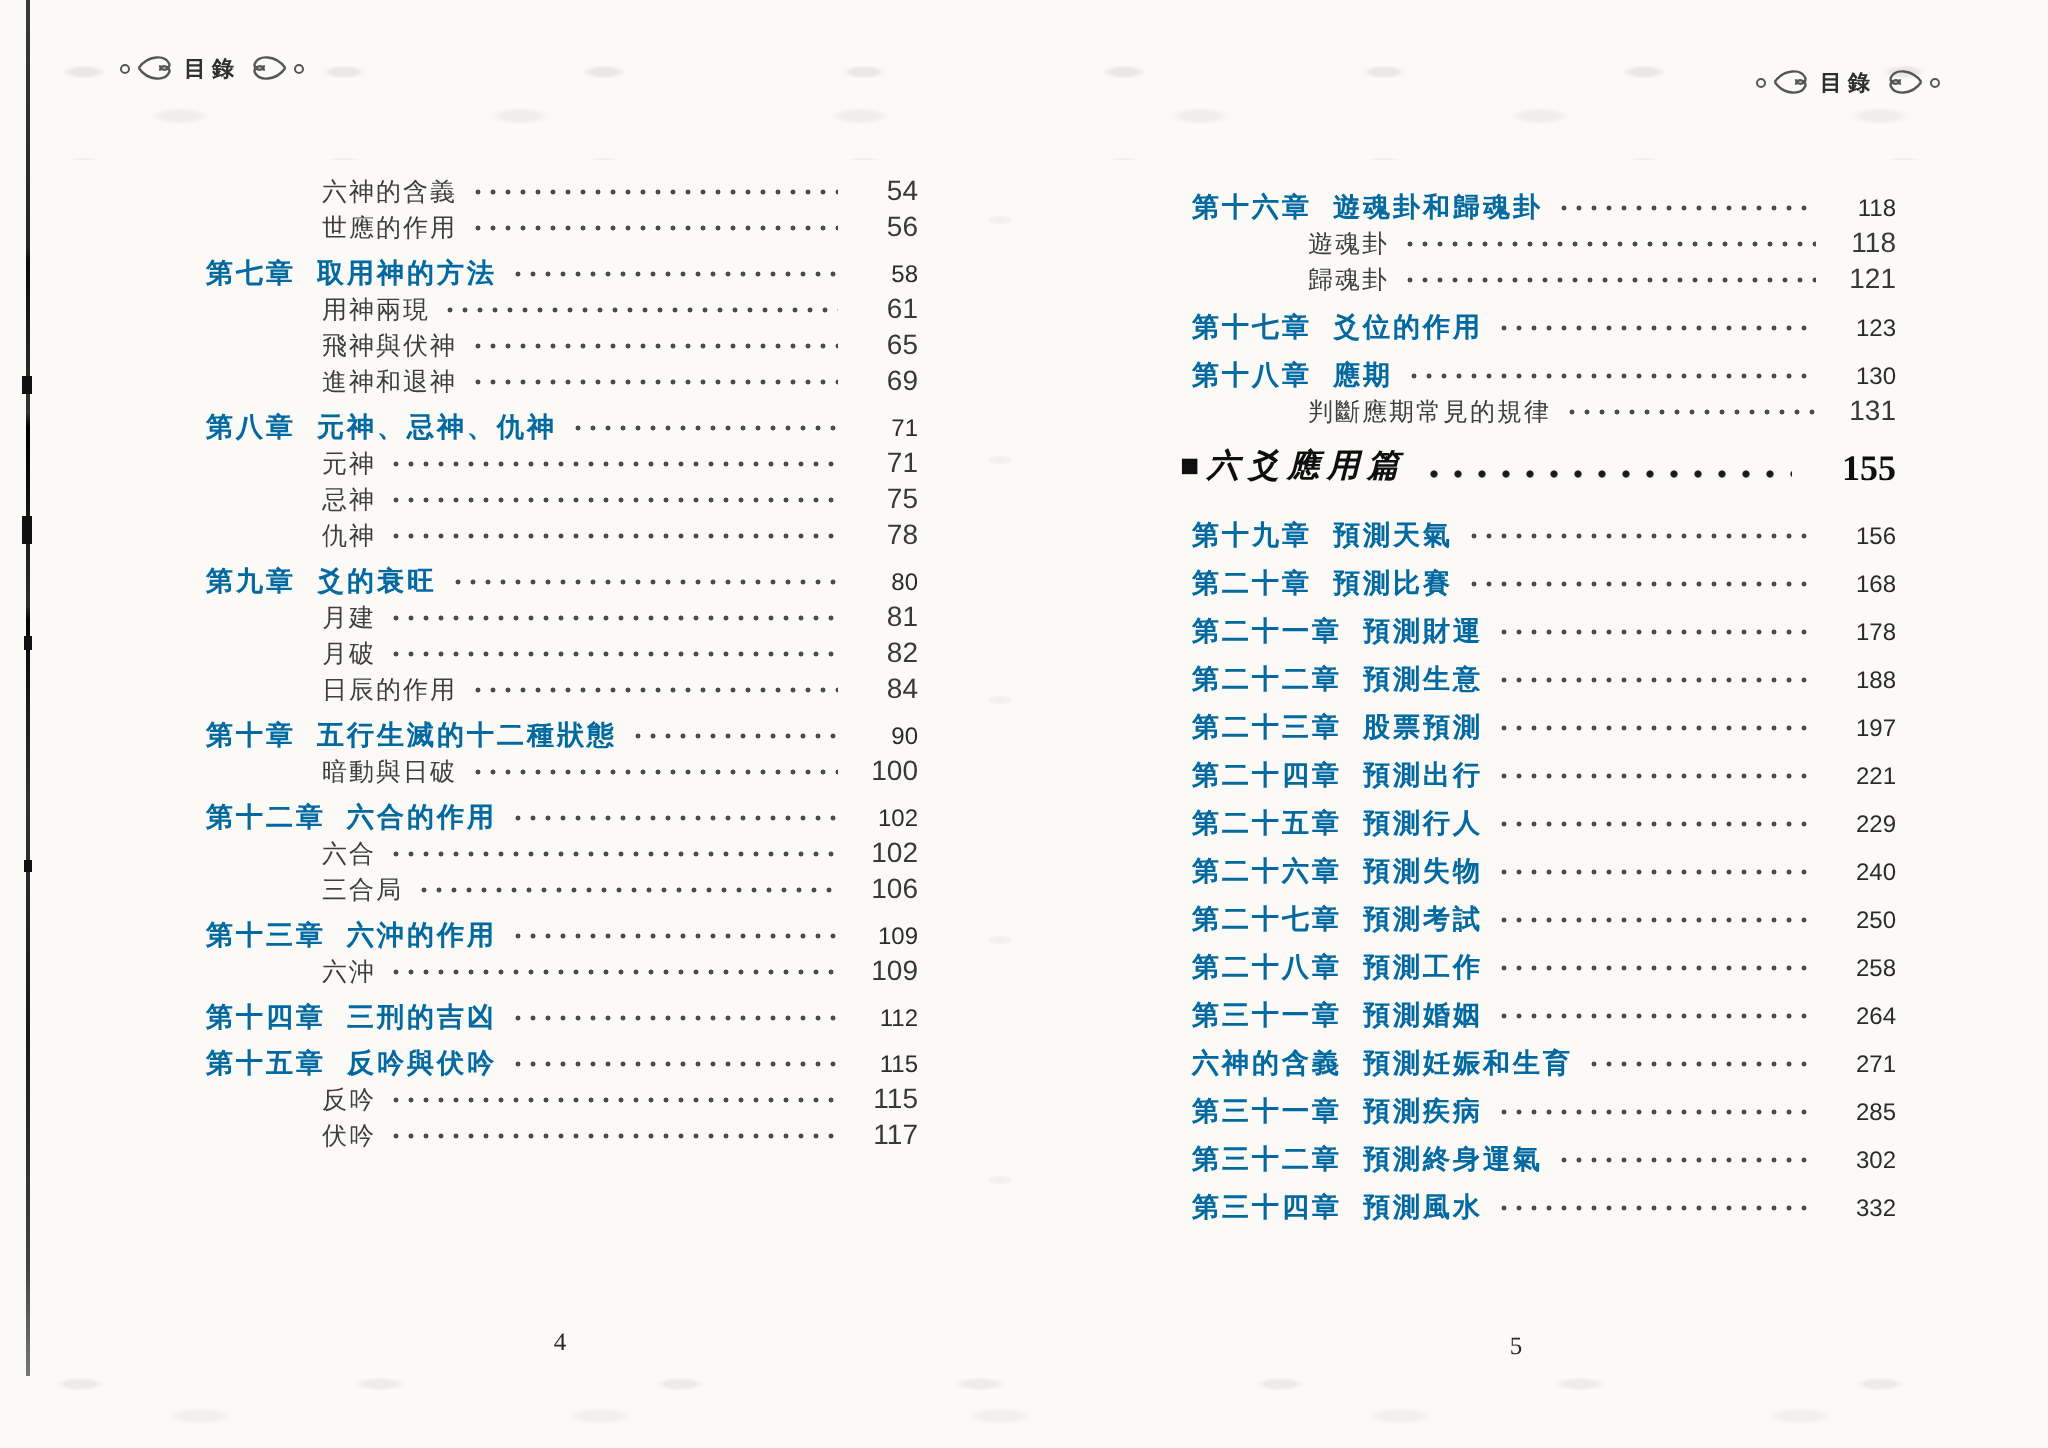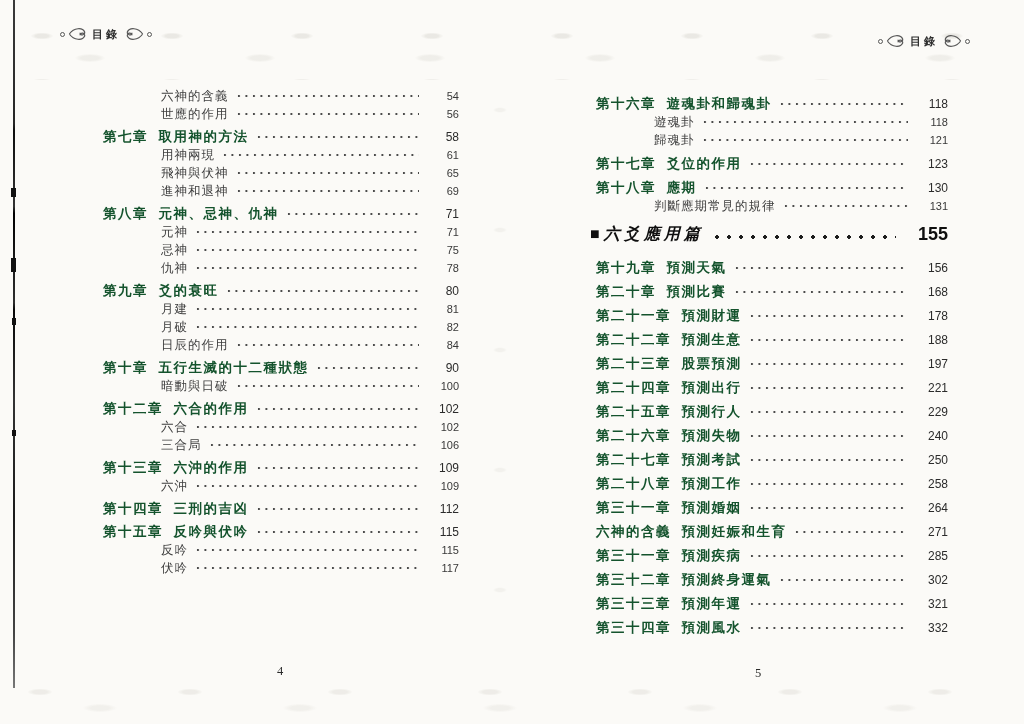--- a/index.html
+++ b/index.html
@@ -58,42 +58,42 @@
   #toc-left{left:103px;top:84px;width:356px;}
   #toc-right{left:596px;top:86px;width:352px;}
 
   .toc-row{display:flex;align-items:flex-end;}
   .toc-row.sub{height:18px;padding-left:58px;}
   .toc-row.chapter{height:19px;margin-top:4px;}
   #toc-right .toc-row.chapter{margin-top:5px;}
   .toc-row.part{height:27px;margin-top:8px;margin-bottom:3px;align-items:center;margin-left:-6px;}
 
   .toc-label{white-space:pre;line-height:1;}
-  .chapter .toc-label{font-size:13.5px;font-weight:bold;color:#14532d;letter-spacing:1.5px;}
+  .chapter .toc-label{font-size:13.5px;font-weight:bold;color:#0369a1;letter-spacing:1.5px;}
   .sub .toc-label{font-size:12.5px;color:#3e3e3e;letter-spacing:1px;}
   .part .toc-label{
     font-family:"Liberation Serif","DejaVu Serif",serif;
     font-style:italic;font-weight:bold;font-size:16px;letter-spacing:4px;color:#0f0f0f;
   }
 
   .leader{
     flex:1 1 auto;height:6px;margin:0 6px 3px 8px;
     background-image:radial-gradient(circle at 2px 3px,#4b4b4b 1.05px,transparent 1.4px);
     background-size:7.5px 6px;background-repeat:repeat-x;
   }
   .part .leader{
     height:8px;align-self:center;margin:6px 8px 0 10px;
     background-image:radial-gradient(circle at 3px 4px,#1d1d1d 1.6px,transparent 2px);
     background-size:12px 8px;
   }
 
   .pagenum{flex:0 0 34px;text-align:right;font-size:12px;color:#2b2b2b;line-height:1;}
-  .sub .pagenum{font-size:11px;color:#383838;}
+  .sub .pagenum{font-size:14px;color:#383838;}
   .part .pagenum{
-    flex-basis:44px;font-family:Liberation Sans, sans-serif;
+    flex-basis:44px;font-family:Liberation Serif, serif;
     font-size:18px;font-weight:bold;color:#0f0f0f;
   }
 
   
   .folio{
     position:absolute;width:60px;text-align:center;
     font-family:"Liberation Serif","DejaVu Serif",serif;
     font-size:12.5px;color:#2a2a2a;
   }
   #folio-left{left:250px;top:664px;}
@@ -365,25 +365,20 @@
       <span class="toc-label">第三十一章  預測疾病</span>
       <span class="leader"></span>
       <span class="pagenum">285</span>
     </div>
     <div class="toc-row chapter">
       <span class="toc-label">第三十二章  預測終身運氣</span>
       <span class="leader"></span>
       <span class="pagenum">302</span>
     </div>
     <div class="toc-row chapter">
-      <span class="toc-label">第三十三章  預測年運</span>
-      <span class="leader"></span>
-      <span class="pagenum">321</span>
-    </div>
-    <div class="toc-row chapter">
       <span class="toc-label">第三十四章  預測風水</span>
       <span class="leader"></span>
       <span class="pagenum">332</span>
     </div>
   </div>
 
 <div class="folio" id="folio-left">4</div>
 <div class="folio" id="folio-right">5</div>
 
 </body></html>

